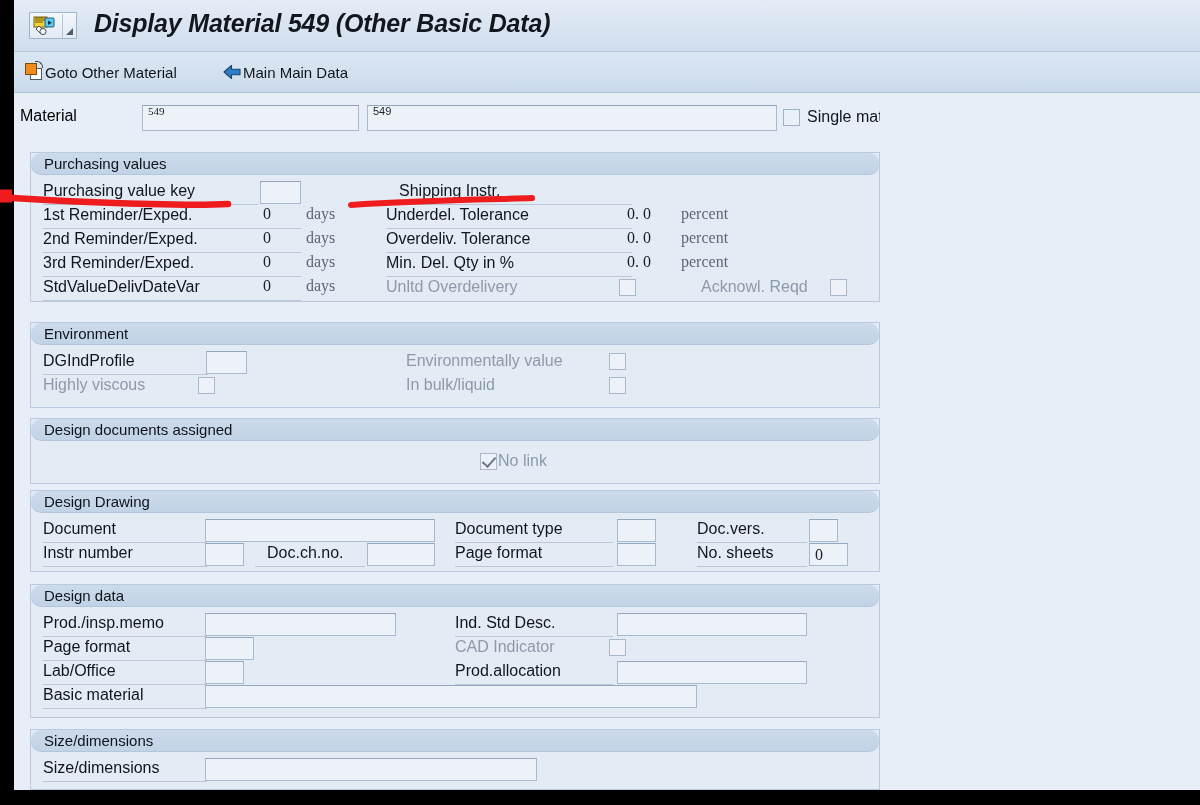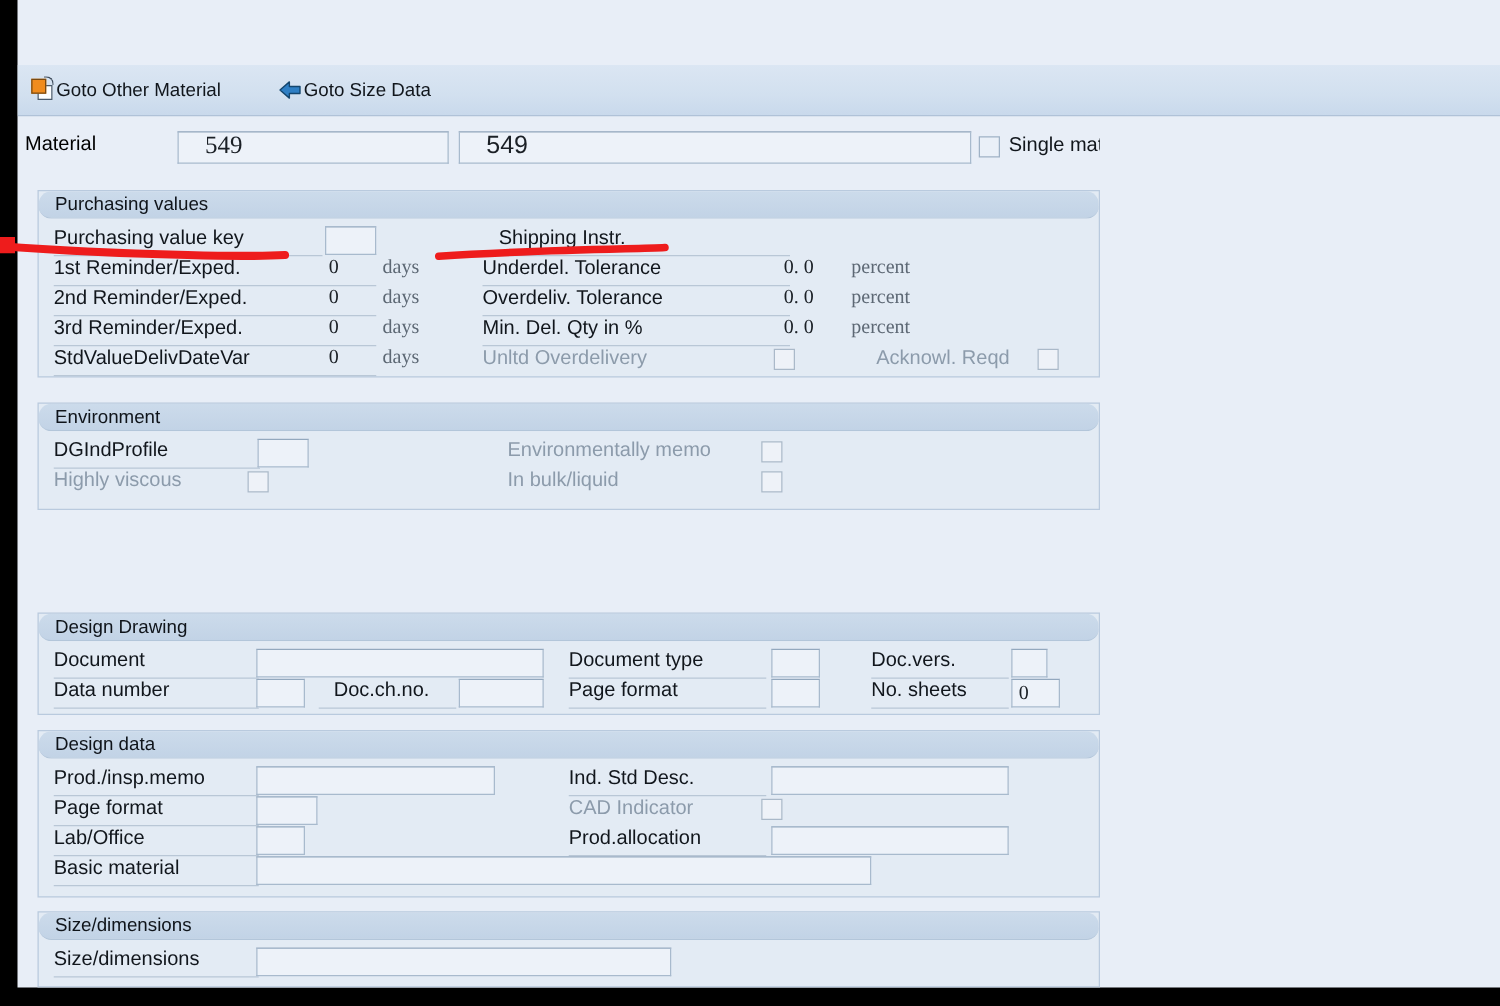--- a/index.html
+++ b/index.html
@@ -113,23 +113,23 @@
   .lbl-material {
     position: absolute; left: 6px; top: 7px;
     font-size: 16px; color: #000;
   }
   .inp {
     position: absolute;
     background: #edf2f9;
     border: 1px solid #a8bacd;
     border-top-color: #8fa4ba;
     font-family: "Liberation Serif", serif;
-    font-size: 20px;
+    font-size: 11px;
     color: #1b2026;
-    padding: 0 21px;
+    padding: 0 5px;
     line-height: 1;
   }
   .inp.sans { font-family: "Liberation Sans", sans-serif; }
   #mat-key  { left: 128px; top: 105px; width: 217px; height: 26px; }
   #mat-desc { left: 353px; top: 105px; width: 410px; height: 26px; }
   .cb {
     display: inline-block;
     width: 17px; height: 17px;
     background: #eaf0f8;
     border: 1px solid #9fb2c6;
@@ -223,39 +223,56 @@
   .redmark { position: absolute; z-index: 40; pointer-events:none; }
   #red-1 { left: 0px;   top: 188px; width: 236px; height: 22px; }
   #red-2 { left: 348px; top: 190px; width: 190px; height: 18px; }
 </style>
 </head>
 <body>
 
 <div id="screen">
   <div id="app">
 
+    <div class="titlebar">
+      <div class="sysicon">
+        <span class="glyph">
+          <svg width="24" height="22" viewBox="0 0 24 22">
+            <rect x="1" y="2" width="13" height="10" fill="#f5d43b" stroke="#7a6410" stroke-width="1"></rect>
+            <path d="M2 3 h11 M2 5 h11 M2 7 h8" stroke="#6b5708" stroke-width="1"></path>
+            <rect x="12" y="3" width="9" height="9" rx="1" fill="#63c8f0" stroke="#1d5f80" stroke-width="1"></rect>
+            <path d="M15 5.5 l4 2.2 l-4 2.2 z" fill="#10384f"></path>
+            <path d="M6 11 l5 5 l-3 3 l-5 -5 z" fill="#ffffff" stroke="#44545f" stroke-width="1"></path>
+            <circle cx="10" cy="16.5" r="3.1" fill="#eef4f8" stroke="#44545f" stroke-width="1"></circle>
+          </svg>
+        </span>
+        <span class="divider"></span>
+        <span class="tri"></span>
+      </div>
+      <div class="apptitle">Display Material 549 (Other Basic Data)</div>
+    </div>
 
     <div class="toolbar">
 
       <div class="tbtn" style="left:6px;">
         <span class="ico ico-copy">
           <span class="arc"></span>
             <span class="sqB"></span>
             <span class="sqA"></span>
         </span>
         <span class="lbl">Goto Other Material</span>
       </div>
 
       <div class="tbtn" style="left:204px;">
         <span class="ico ico-back">
           <svg width="20" height="20" viewBox="0 0 20 20">
             <path d="M9.5 3.5 L2 10 L9.5 16.5 L9.5 12.8 L18 12.8 L18 7.2 L9.5 7.2 Z" fill="#2f7fc4" stroke="#14466e" stroke-width="1.1" stroke-linejoin="round"></path>
           </svg>
         </span>
-        <span class="lbl">Goto Size Data</span>
+        <span class="lbl">Main Main Data</span>
       </div>
     </div>
 
     <div class="matrow">
       <span class="lbl-material">Material</span>
     </div>
     <div class="inp" id="mat-key">549</div>
     <div class="inp sans" id="mat-desc">549</div>
     <span class="cb" id="single-mat-cb"></span>
     <span id="single-mat-lbl">Single materi</span>
@@ -317,45 +334,52 @@
     <div class="panel" id="p-environment">
       <div class="phead">Environment</div>
       <div class="pbody">
         <span class="flbl" style="left:12px; top:7px;">DGIndProfile</span>
         <span class="underline" style="left:12px; top:29px; width:165px;"></span>
         <span class="box" style="left:175px; top:6px; width:41px; height:23px;"></span>
 
         <span class="flbl dim" style="left:12px; top:31px;">Highly viscous</span>
         <span class="cb dis" style="position:absolute; left:167px; top:32px;"></span>
 
-        <span class="flbl dim" style="left:375px; top:7px;">Environmentally memo</span>
+        <span class="flbl dim" style="left:375px; top:7px;">Environmentally value</span>
         <span class="cb dis" style="position:absolute; left:578px; top:8px;"></span>
 
         <span class="flbl dim" style="left:375px; top:31px;">In bulk/liquid</span>
         <span class="cb dis" style="position:absolute; left:578px; top:32px;"></span>
       </div>
     </div>
 
+    <div class="panel" id="p-designdocs">
+      <div class="phead">Design documents assigned</div>
+      <div class="pbody">
+        <span class="cb checked dis" style="position:absolute; left:449px; top:12px;"></span>
+        <span class="flbl dim" style="left:467px; top:11px;">No link</span>
+      </div>
+    </div>
 
     <div class="panel" id="p-designdraw">
       <div class="phead">Design Drawing</div>
       <div class="pbody">
         <span class="flbl" style="left:12px; top:7px;">Document</span>
         <span class="underline" style="left:12px; top:29px; width:164px;"></span>
         <span class="box" style="left:174px; top:6px; width:230px; height:23px;"></span>
 
         <span class="flbl" style="left:424px; top:7px;">Document type</span>
         <span class="underline" style="left:424px; top:29px; width:158px;"></span>
         <span class="box" style="left:586px; top:6px; width:39px; height:23px;"></span>
 
         <span class="flbl" style="left:666px; top:7px;">Doc.vers.</span>
         <span class="underline" style="left:666px; top:29px; width:110px;"></span>
         <span class="box" style="left:778px; top:6px; width:29px; height:23px;"></span>
 
-        <span class="flbl" style="left:12px; top:31px;">Data number</span>
+        <span class="flbl" style="left:12px; top:31px;">Instr number</span>
         <span class="underline" style="left:12px; top:53px; width:164px;"></span>
         <span class="box" style="left:174px; top:30px; width:39px; height:23px;"></span>
 
         <span class="flbl" style="left:224px; top:31px;margin-left:12px;">Doc.ch.no.</span>
         <span class="underline" style="left:224px; top:53px; width:110px;"></span>
         <span class="box" style="left:336px; top:30px; width:68px; height:23px;"></span>
 
         <span class="flbl" style="left:424px; top:31px;">Page format</span>
         <span class="underline" style="left:424px; top:53px; width:158px;"></span>
         <span class="box" style="left:586px; top:30px; width:39px; height:23px;"></span>

